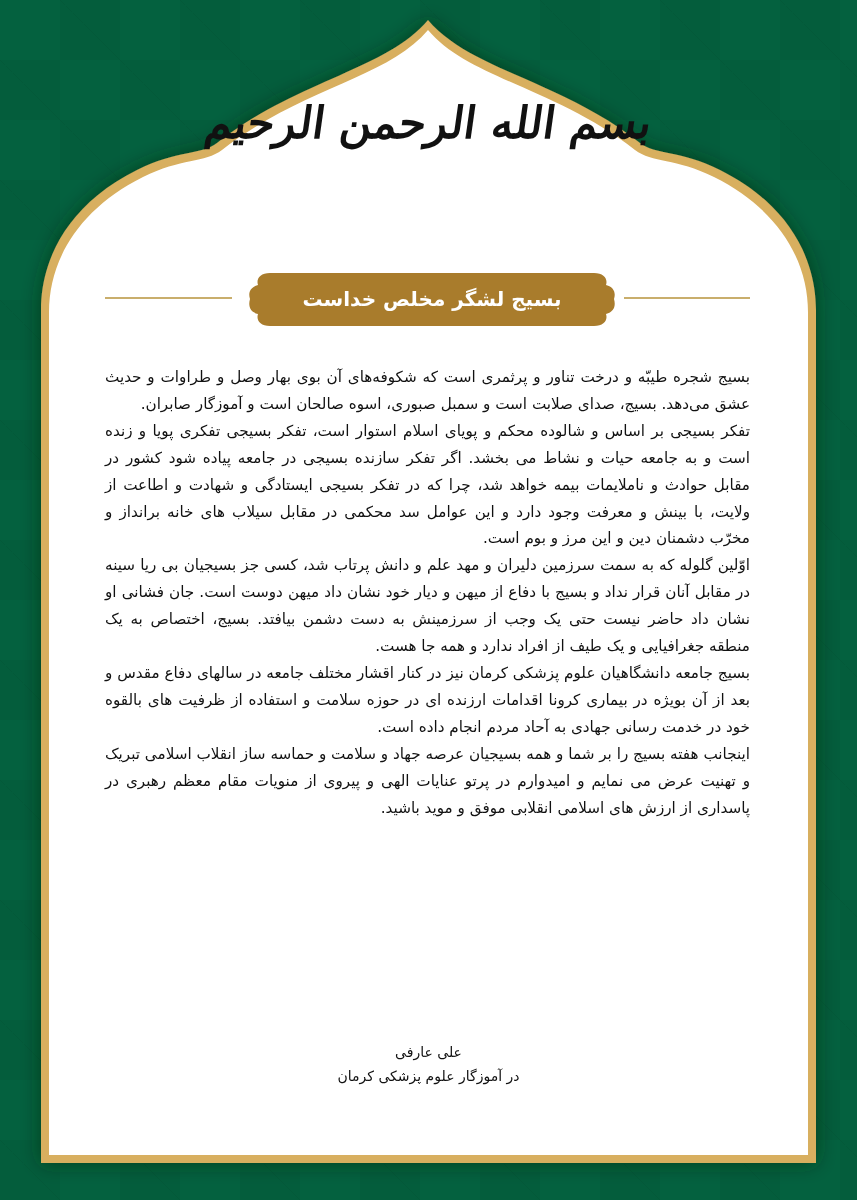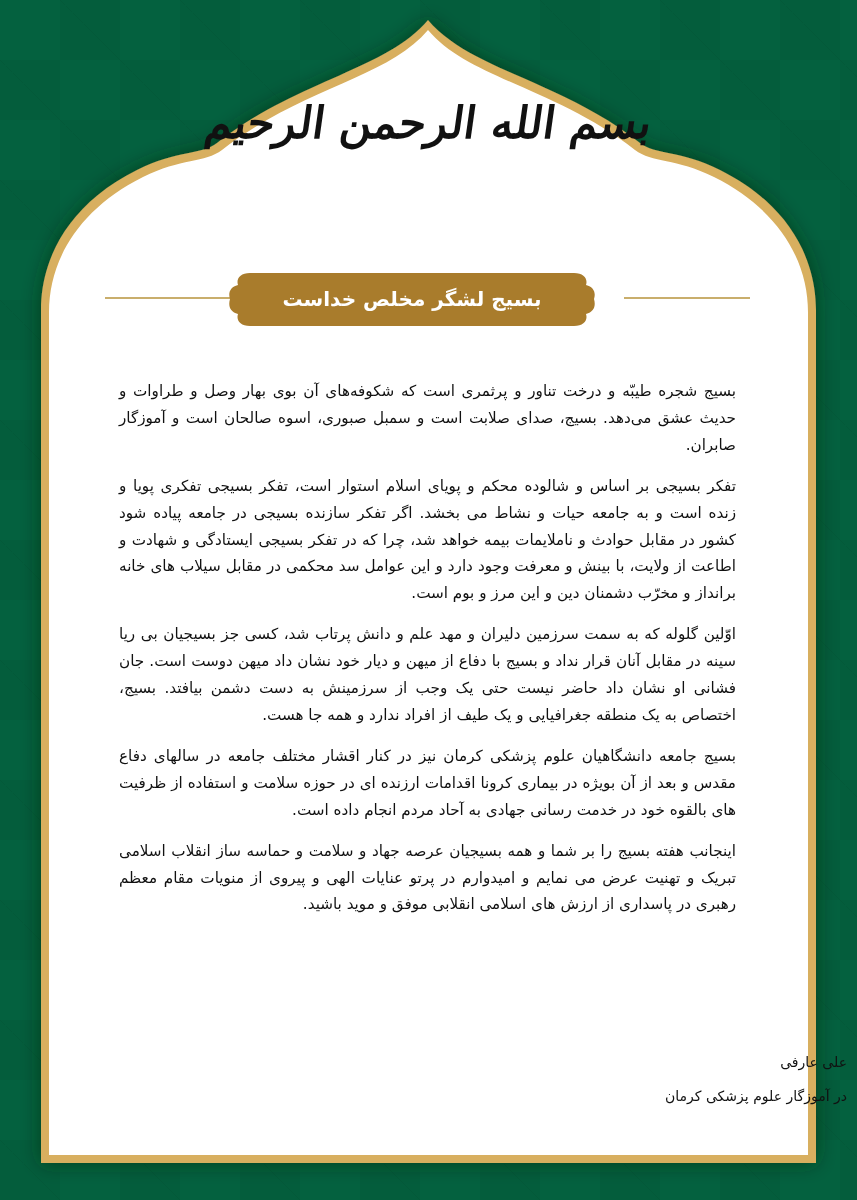--- a/index.html
+++ b/index.html
@@ -19,39 +19,39 @@
     font-family: "DejaVu Serif", serif; font-size: 44px; font-weight: bold; color: #111;
     direction: rtl; letter-spacing: -1px; transform: skewX(-8deg);
     line-height: 1.6;
   }
   .title-line {
     position: absolute; top: 297px; height: 2px; background: #c9ae6c;
   }
   .title-line.left { left: 105px; width: 127px; }
   .title-line.right { left: 624px; width: 126px; }
   .title-banner {
-    position: absolute; left: 228px; top: 273px; width: 368px; height: 53px;
+    position: absolute; left: 248px; top: 273px; width: 368px; height: 53px;
   }
   .title-banner svg { position: absolute; left: 0; top: 0; }
   .title-text {
     position: absolute; left: 0; right: 0; top: 0; height: 53px; line-height: 53px;
     text-align: center; color: #fff; font-weight: bold; font-size: 20px; direction: rtl;
     font-family: "DejaVu Sans", sans-serif;
   }
   .body-text {
     position: absolute; left: 105px; width: 645px; top: 364px;
     direction: rtl; text-align: justify; text-align-last: right;
     font-family: "DejaVu Sans", sans-serif; font-size: 15.2px; line-height: 26.9px; color: #111;
   }
-  .body-text p { margin: 14px; }
+  .body-text p { margin: 0; }
   .signature {
     position: absolute; left: 0; right: 0; top: 1040px; text-align: center; direction: rtl;
     font-family: "DejaVu Sans", sans-serif; font-size: 14px; line-height: 24px; color: #111;
   }
-  .signature div { margin: 10px; text-align: right; }
+  .signature div { margin: 0; }
 </style>
 </head>
 <body>
 
 <svg id="frame-svg" viewBox="0 0 857 1200" xmlns="http://www.w3.org/2000/svg">
   <defs>
     <filter id="shadow" x="-10%" y="-10%" width="120%" height="120%">
       <feDropShadow dx="0" dy="0" stdDeviation="10" flood-color="#002a18" flood-opacity="0.55"></feDropShadow>
     </filter>
   </defs>

